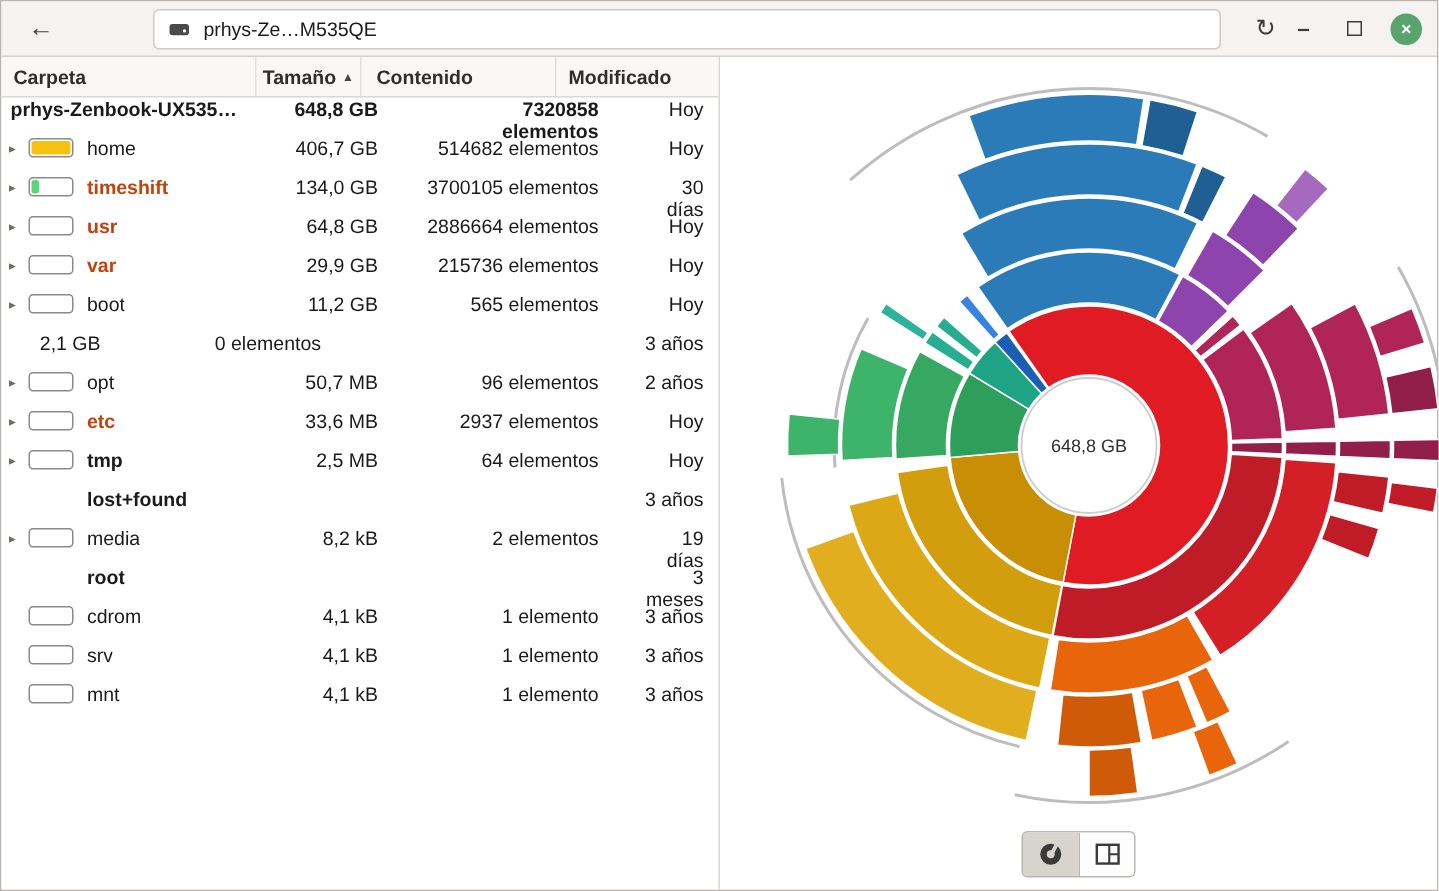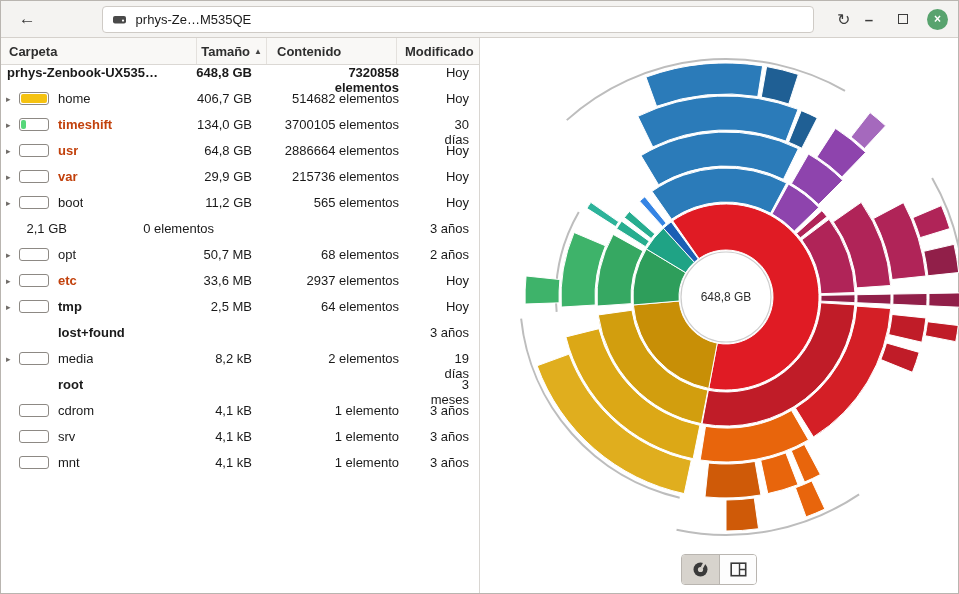--- a/index.html
+++ b/index.html
@@ -27,21 +27,21 @@
 
   
   .content { flex: 1; display: flex; min-height: 0; }
 
   
   .left-panel { width: 479px; flex: 0 0 479px; border-right: 1px solid #d9d6d2;
     background: #fff; overflow: hidden; }
   .thead { display:flex; height: 27px; align-items: stretch; background:#f9f8f6;
     border-bottom: 1px solid #dbd8d4; font-size: 13px; font-weight: bold; color:#2e2e2e; }
   .th { display:flex; align-items:center; border-right: 1px solid #e4e1dd; }
-  .th-carpeta { width: 196px; padding-left: 8px; }
+  .th-carpeta { width: 170px; padding-left: 8px; }
   .th-tamano  { width: 70px;  justify-content:flex-end; padding-right: 4px; }
   .th-contenido { width: 130px; justify-content:flex-start; padding-left: 10px; }
   .th-modificado { flex: 1; justify-content:flex-start; padding-left: 8px; border-right:none; }
   .sort-ind { font-size: 8px; margin-left: 4px; color:#444; }
 
   .row { display:flex; height: 26px; align-items:flex-start; font-size: 13px; gap: 15px; }
   .cell-name { width: 170px; display:flex; align-items:center; overflow:hidden; white-space:nowrap; }
   .expander { width: 18px; padding-left: 5px; font-size: 9px; color: #6e6a66; flex: 0 0 18px; }
   .folder-icon { width: 30px; height: 13px; border: 1px solid #8d8984; border-radius: 3px;
     background: #fff; margin-right: 9px; flex: 0 0 30px; position: relative; overflow:hidden; }
@@ -186,21 +186,21 @@
             <div class="cell-items">0 elementos</div>
             <div class="cell-mod">3 años</div>
           </div>
           <div class="row">
             <div class="cell-name">
               <span class="expander">▸</span>
               <span class="folder-icon"></span>
               <span class="name">opt</span>
             </div>
             <div class="cell-size">50,7 MB</div>
-            <div class="cell-items">68 elementos</div>
+            <div class="cell-items">96 elementos</div>
             <div class="cell-mod">2 años</div>
           </div>
           <div class="row">
             <div class="cell-name">
               <span class="expander">▸</span>
               <span class="folder-icon"></span>
               <span class="name orange">etc</span>
             </div>
             <div class="cell-size">33,6 MB</div>
             <div class="cell-items">2937 elementos</div>

